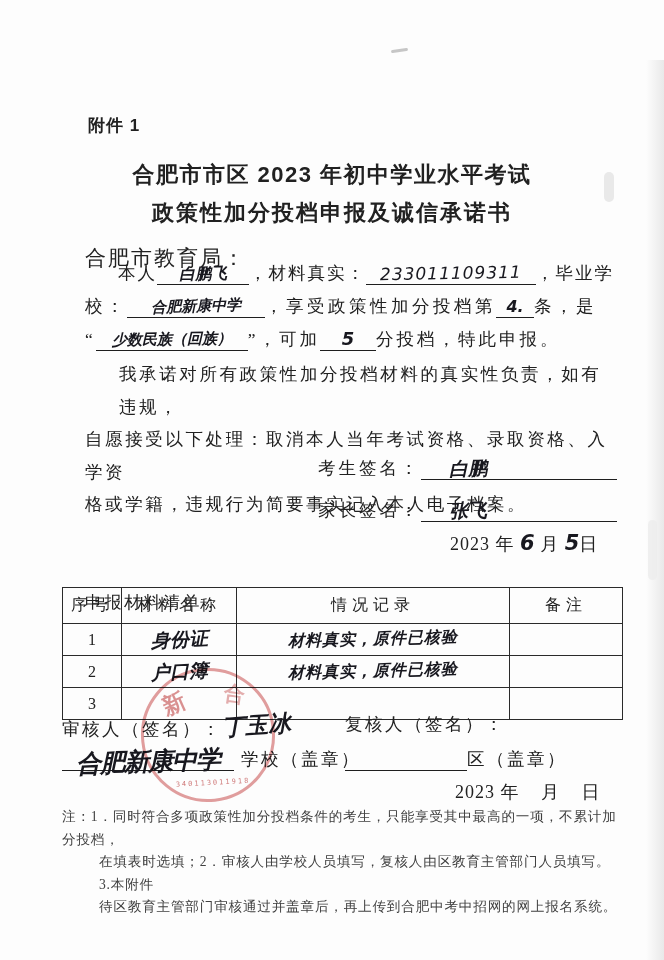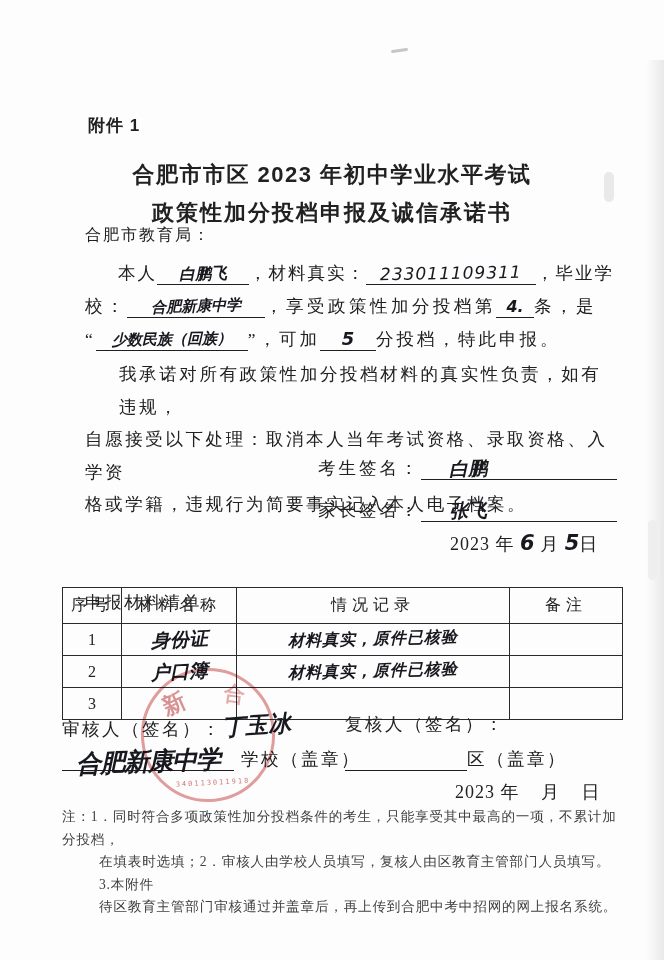--- a/index.html
+++ b/index.html
@@ -23,21 +23,21 @@
     background:#e3e3e3;border-radius:6px;opacity:.8;}
   .smudge-2{position:absolute;left:648px;top:520px;width:9px;height:60px;
     background:#ececec;border-radius:6px;opacity:.8;}
 
   .abs{position:absolute;}
   .heiti{font-family:"Liberation Sans","DejaVu Sans",sans-serif;margin-top:13px;}
 
   .attachment{left:88px;top:101px;font-size:17px;font-weight:bold;letter-spacing:1px;}
   .title1{left:0;top:147px;width:664px;text-align:center;font-size:22px;font-weight:bold;letter-spacing:1.5px;}
   .title2{left:0;top:185px;width:664px;text-align:center;font-size:22px;font-weight:bold;letter-spacing:2px;}
-  .salutation{left:85px;top:225px;font-size:16px;letter-spacing:2px;}
+  .salutation{left:85px;top:244px;font-size:21px;letter-spacing:2px;}
 
   .formline{left:85px;width:522px;font-size:17.5px;white-space:nowrap;}
   .fl1{top:261px;padding-left:33px;letter-spacing:2px;}
   .fl2{top:294px;letter-spacing:3.5px;}
   .fl3{top:327px;letter-spacing:3px;}
 
   .blank{display:inline-block;border-bottom:1.5px solid #1e1e1e;text-align:center;
     vertical-align:bottom;line-height:21px;}
   .hw{font-family:"DejaVu Sans","Liberation Sans",sans-serif;font-style:italic;
     color:#18181f;letter-spacing:0;}

